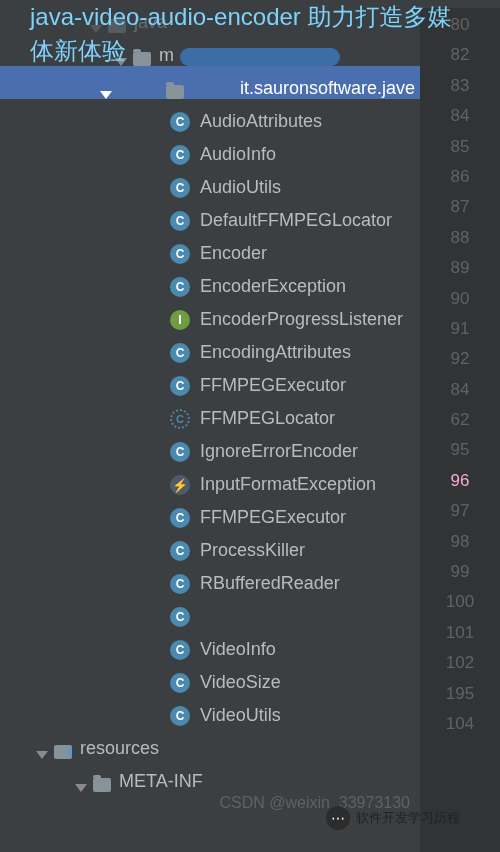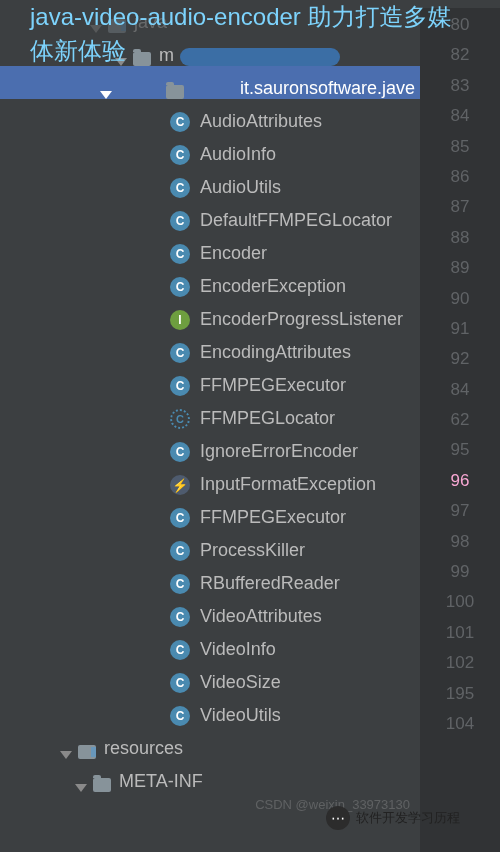--- a/index.html
+++ b/index.html
@@ -157,28 +157,28 @@
   width: 160px;
   height: 18px;
   background: #3b6ea5;
   border-radius: 9px;
   margin-left: 6px;
 }
 .indent-1 { padding-left: 90px; }
 .indent-2 { padding-left: 115px; }
 .indent-3 { padding-left: 100px; gap: 48px; }
 .indent-4 { padding-left: 170px; }
-.indent-res { padding-left: 60px; }
+.indent-res { padding-left: 36px; }
 .indent-meta { padding-left: 75px; }
 .watermark {
   position: absolute;
   bottom: 40px;
   right: 90px;
   color: rgba(200,200,200,0.25);
-  font-size: 13px;
+  font-size: 16px;
 }
 .wechat-badge {
   position: absolute;
   bottom: 22px;
   right: 40px;
   display: flex;
   align-items: center;
   gap: 6px;
   font-size: 13px;
   color: #222;
@@ -274,21 +274,20 @@
       <div class="tree-row indent-4">
         <span class="class-icon">C</span>
         <span>ProcessKiller</span>
       </div>
       <div class="tree-row indent-4">
         <span class="class-icon">C</span>
         <span>RBufferedReader</span>
       </div>
       <div class="tree-row indent-4">
         <span class="class-icon">C</span>
-        <span>VideoAttributes</span>
       </div>
       <div class="tree-row indent-4">
         <span class="class-icon">C</span>
         <span>VideoInfo</span>
       </div>
       <div class="tree-row indent-4">
         <span class="class-icon">C</span>
         <span>VideoSize</span>
       </div>
       <div class="tree-row indent-4">

